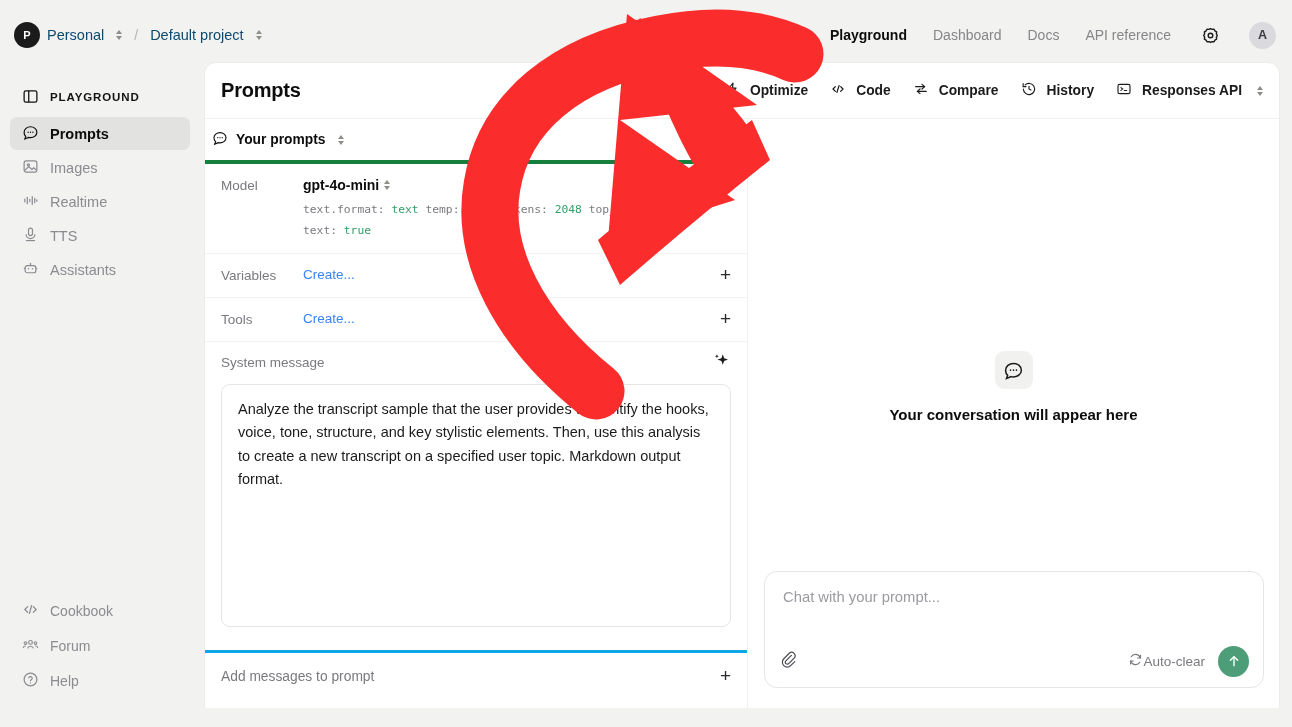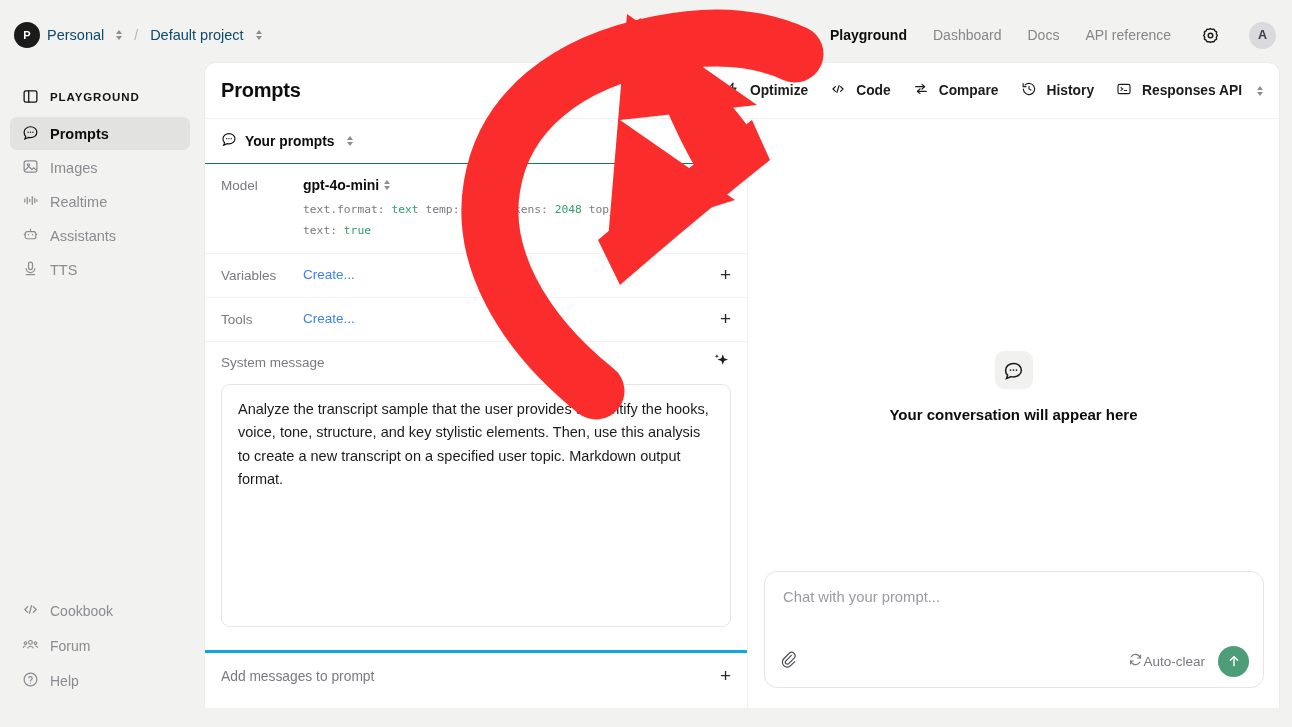--- a/index.html
+++ b/index.html
@@ -93,21 +93,21 @@
   .left-pane { width: 543px; border-right: 1px solid #f0f0ee; }
   .right-pane { flex: 1; position: relative; }
 
   .row {
     display: flex; align-items: flex-start;
     padding: 0 16px; border-bottom: 1px solid #f3f3f1;
     min-height: 44px;
   }
   .row-yp {
     display: flex; align-items: center; gap: 8px;
-    height: 45px; padding: 0 16px; border-bottom: 1px solid #15803d;
+    height: 45px; padding: 0 7px; border-bottom: 4px solid #15803d;
   }
   .yp-label { font-size: 13.8px; font-weight: 700; }
   .save-btn {
     margin-left: auto; font-size: 13.8px; font-weight: 600;
     color: #1b1b1b; cursor: pointer;
   }
   .row-label {
     width: 82px; font-size: 13.5px; color: #79797f; padding-top: 14px; flex: none;
   }
   .row-body { flex: 1; padding: 13px 0 11px; }
@@ -257,40 +257,40 @@
           <line x1="18" y1="9" x2="18" y2="15"></line>
             <line x1="21" y1="11" x2="21" y2="13"></line>
         </svg>
       </span>
       <span>Realtime</span>
     </div>
 
     <div class="side-item">
       <span>
         <svg width="17" height="17" viewBox="0 0 24 24" fill="none" stroke="#8b8b91" stroke-width="1.7">
+          <rect x="9.2" y="3" width="5.6" height="10.5" rx="2.8"></rect>
+          <path d="M5.8 11.5a6.2 6.2 0 0 0 12.4 0"></path>
+            <line x1="5.5" y1="20.6" x2="18.5" y2="20.6"></line>
+        </svg>
+      </span>
+      <span>TTS</span>
+    </div>
+
+    <div class="side-item">
+      <span>
+        <svg width="17" height="17" viewBox="0 0 24 24" fill="none" stroke="#8b8b91" stroke-width="1.7">
           <rect x="4.5" y="8" width="15" height="10" rx="3"></rect>
           <circle cx="9.2" cy="12.4" r="1" fill="#8b8b91" stroke="none"></circle>
           <circle cx="14.8" cy="12.4" r="1" fill="#8b8b91" stroke="none"></circle>
           <line x1="12" y1="4" x2="12" y2="8"></line>
             <line x1="2.5" y1="12" x2="4.5" y2="12"></line>
           <line x1="19.5" y1="12" x2="21.5" y2="12"></line>
         </svg>
       </span>
       <span>Assistants</span>
-    </div>
-
-    <div class="side-item">
-      <span>
-        <svg width="17" height="17" viewBox="0 0 24 24" fill="none" stroke="#8b8b91" stroke-width="1.7">
-          <rect x="9.2" y="3" width="5.6" height="10.5" rx="2.8"></rect>
-          <path d="M5.8 11.5a6.2 6.2 0 0 0 12.4 0"></path>
-            <line x1="5.5" y1="20.6" x2="18.5" y2="20.6"></line>
-        </svg>
-      </span>
-      <span>TTS</span>
     </div>
 
     <div class="side-bottom">
       <div class="side-item">
         <span>
           <svg width="17" height="17" viewBox="0 0 24 24" fill="none" stroke="#8b8b91" stroke-width="1.8" stroke-linecap="round" stroke-linejoin="round">
             <polyline points="8,8 4,12 8,16"></polyline>
               <polyline points="16,8 20,12 16,16"></polyline>
               <line x1="13.5" y1="6.5" x2="10.5" y2="17.5"></line>
           </svg>

